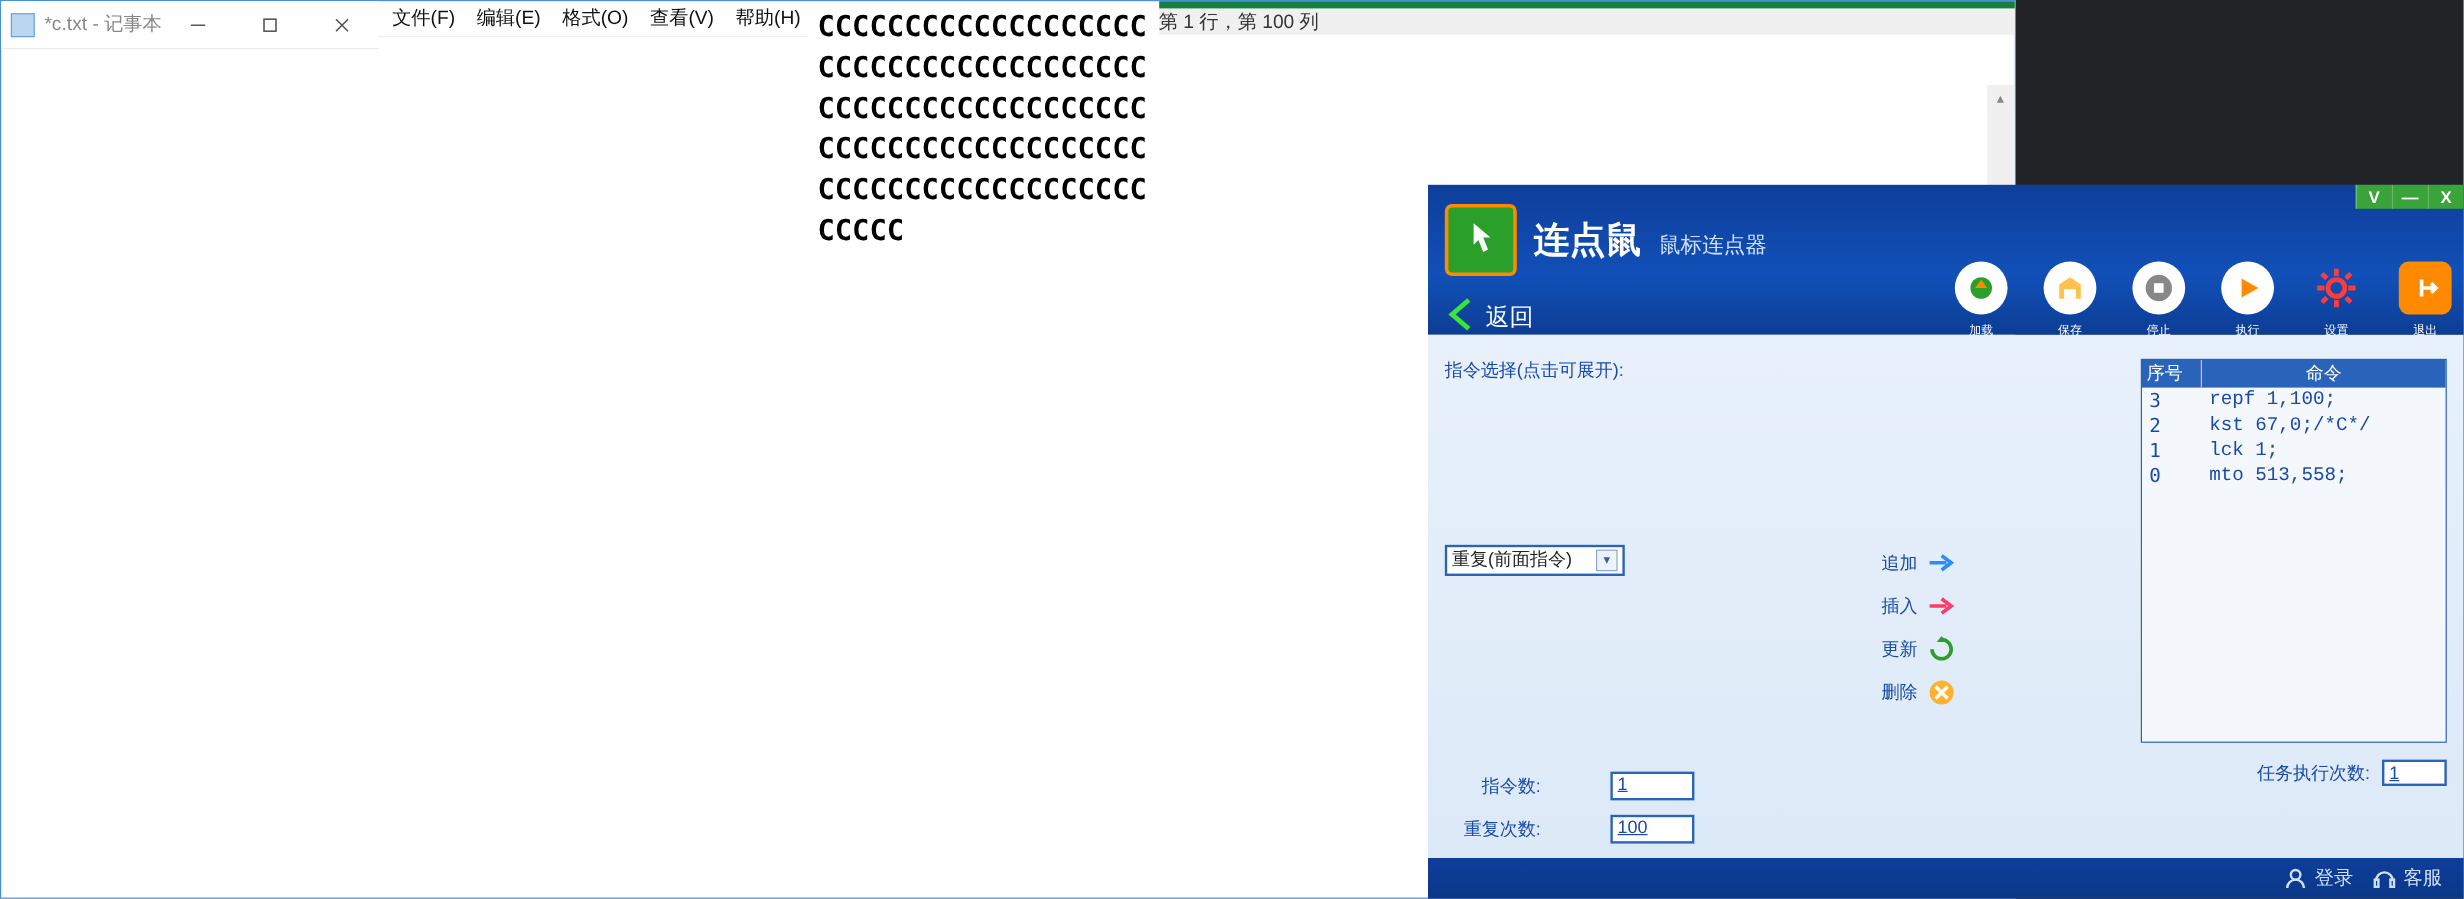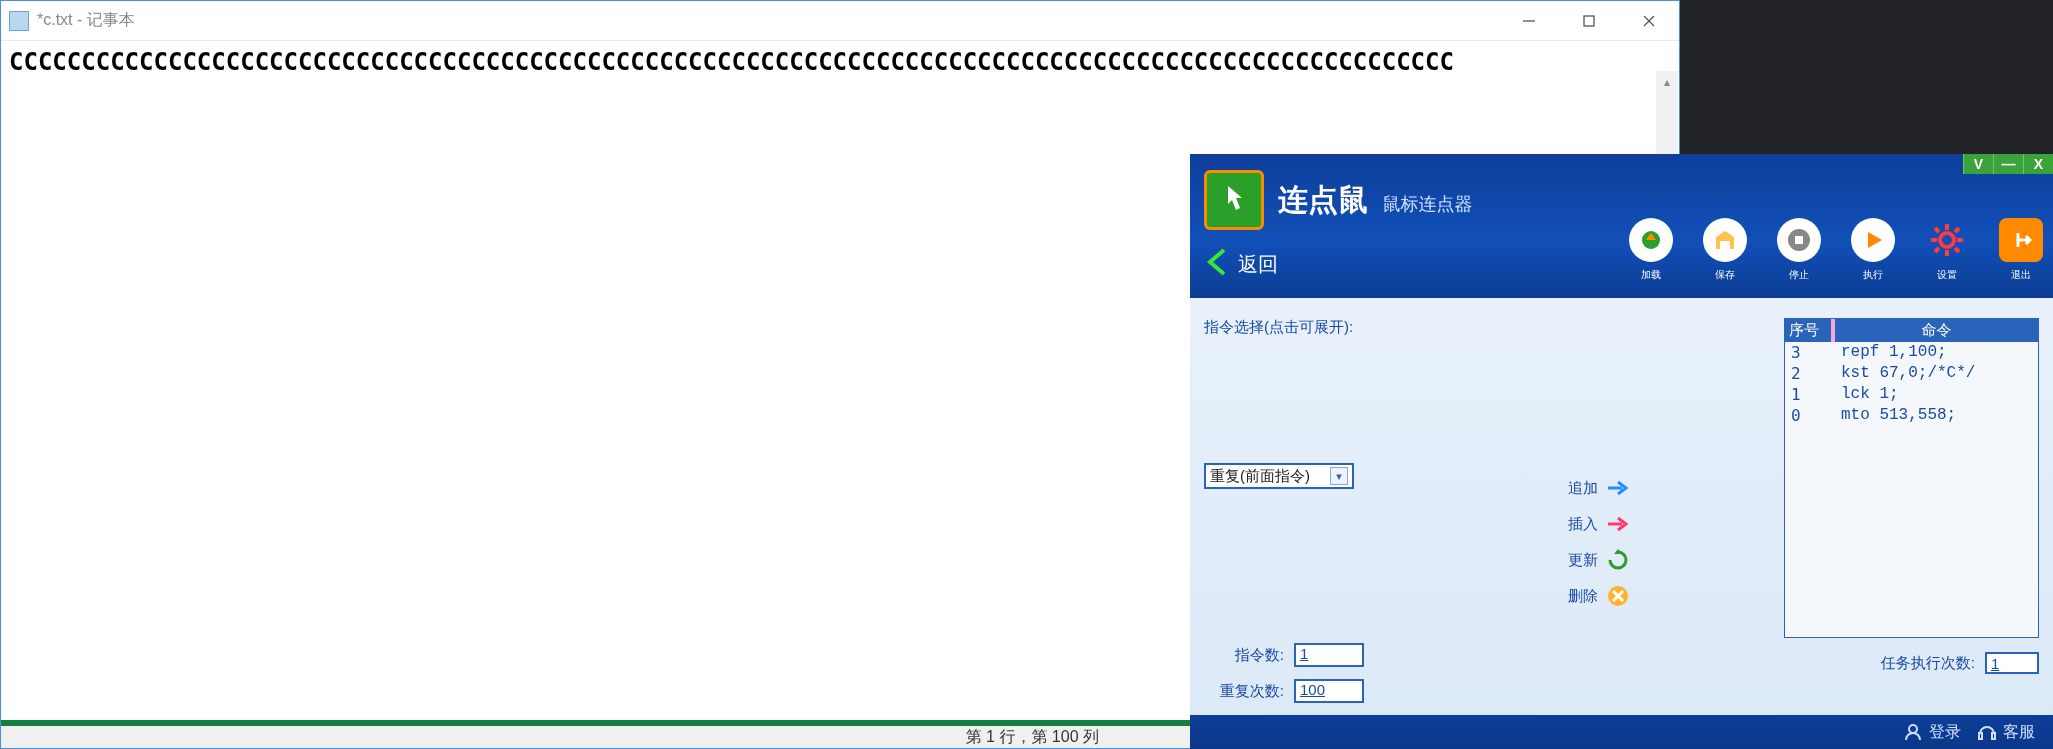--- a/index.html
+++ b/index.html
@@ -15,21 +15,20 @@
 
 .notepad {
   position: absolute;
   left: 0;
   top: 0;
   width: 1680px;
   height: 749px;
   background: #ffffff;
   border: 1px solid #4a90d9;
   display: flex;
-  flex-direction: column;
 }
 .np-titlebar {
   height: 40px;
   background: #ffffff;
   display: flex;
   align-items: center;
   padding-left: 8px;
   border-bottom: 1px solid #eaeaea;
 }
 .np-icon {
@@ -124,21 +123,21 @@
   width: 30px; height: 20px;
   display:flex;align-items:center;justify-content:center;
   color:#fff;font-size:14px;font-weight:700;
   border-left:1px solid rgba(255,255,255,.3);
 }
 .ck-topbtn.v { background:#3aa33a; }
 .ck-topbtn.min { background:#3aa33a; }
 .ck-topbtn.close { background:#3aa33a; }
 
 .ck-header {
-  height: 144px;
+  height: 125px;
   background: linear-gradient(to bottom,#0e3e9a 0%,#1150b8 60%,#0c3d94 100%);
   position: relative;
   color: #fff;
 }
 .ck-logoarea {
   position: absolute;
   left: 14px; top: 16px;
   display:flex;align-items:center;gap:14px;
 }
 .ck-logo {
@@ -193,21 +192,21 @@
   display:flex;align-items:center;justify-content:space-between;
   padding: 0 4px;
   font-size:15px;color:#222;
 }
 .ck-select-btn {
   width:18px;height:18px;border:1px solid #8aa8d8;background:#eef3fb;
   display:flex;align-items:center;justify-content:center;
   font-size:11px;color:#2a63ba;
 }
 .ck-fields { margin-top:34px; }
-.ck-field-row { display:flex;align-items:center;margin-bottom:12px; }
+.ck-field-row { display:flex;align-items:center;margin-bottom:12px;gap:48px; }
 .ck-field-lab { width:90px;text-align:right;font-size:15px;color:#1a4aa8;padding-right:10px; }
 .ck-field-input {
   width:70px;height:24px;border:2px solid #2a63ba;background:#fff;
   font-size:15px;color:#1a4aa8;padding:0 4px;text-decoration:underline;
 }
 .ck-actions {
   position:absolute;
   left: 378px; top: 178px;
   display:flex;flex-direction:column;gap:12px;
 }
@@ -219,21 +218,21 @@
   flex:1;
   display:flex;flex-direction:column;
 }
 .ck-table {
   border:1px solid #2a63ba;background:#f4f8fd;
   height: 320px;
   display:flex;flex-direction:column;
   font-family:"SimSun",monospace;
 }
 .ck-thead {display:flex;background:#2a63ba;color:#fff;font-size:15px;}
-.ck-th-seq {width:50px;padding:2px 4px;border-right:4px solid #f9a8d4;}
+.ck-th-seq {width:50px;padding:2px 4px;border-right:1px solid #f9a8d4;}
 .ck-th-cmd {flex:1;text-align:center;padding:2px 4px;}
 .ck-trow {display:flex;font-size:16px;color:#1a4aa8;}
 .ck-td-seq {width:50px;padding:1px 6px;}
 .ck-td-cmd {flex:1;padding:1px 6px;font-family:Liberation Mono, monospace;}
 .ck-taskcount {
   display:flex;align-items:center;justify-content:flex-end;gap:10px;
   margin-top:14px;font-size:15px;color:#1a4aa8;
 }
 .ck-taskcount input {
   width:54px;height:22px;border:2px solid #2a63ba;background:#fff;
@@ -268,20 +267,27 @@
             <rect x="2" y="2" width="10" height="10"></rect>
           </svg>
       </div>
       <div class="np-winbtn">
         <svg width="14" height="14">
             <line x1="2" y1="2" x2="12" y2="12"></line>
             <line x1="12" y1="2" x2="2" y2="12"></line>
           </svg>
       </div>
     </div>
+  </div>
+  <div class="np-menubar">
+    <span class="np-menu">文件(F)</span>
+    <span class="np-menu">编辑(E)</span>
+    <span class="np-menu">格式(O)</span>
+    <span class="np-menu">查看(V)</span>
+    <span class="np-menu">帮助(H)</span>
   </div>
   <div class="np-body">CCCCCCCCCCCCCCCCCCCCCCCCCCCCCCCCCCCCCCCCCCCCCCCCCCCCCCCCCCCCCCCCCCCCCCCCCCCCCCCCCCCCCCCCCCCCCCCCCCCC</div>
   <div class="np-scrollbar">
     <div class="np-scroll-up">▴</div>
     <div class="np-scroll-down">▾</div>
   </div>
   <div class="np-statusbar">
     <div class="np-status-right">第 1 行，第 100 列</div>
   </div>
 </div>

